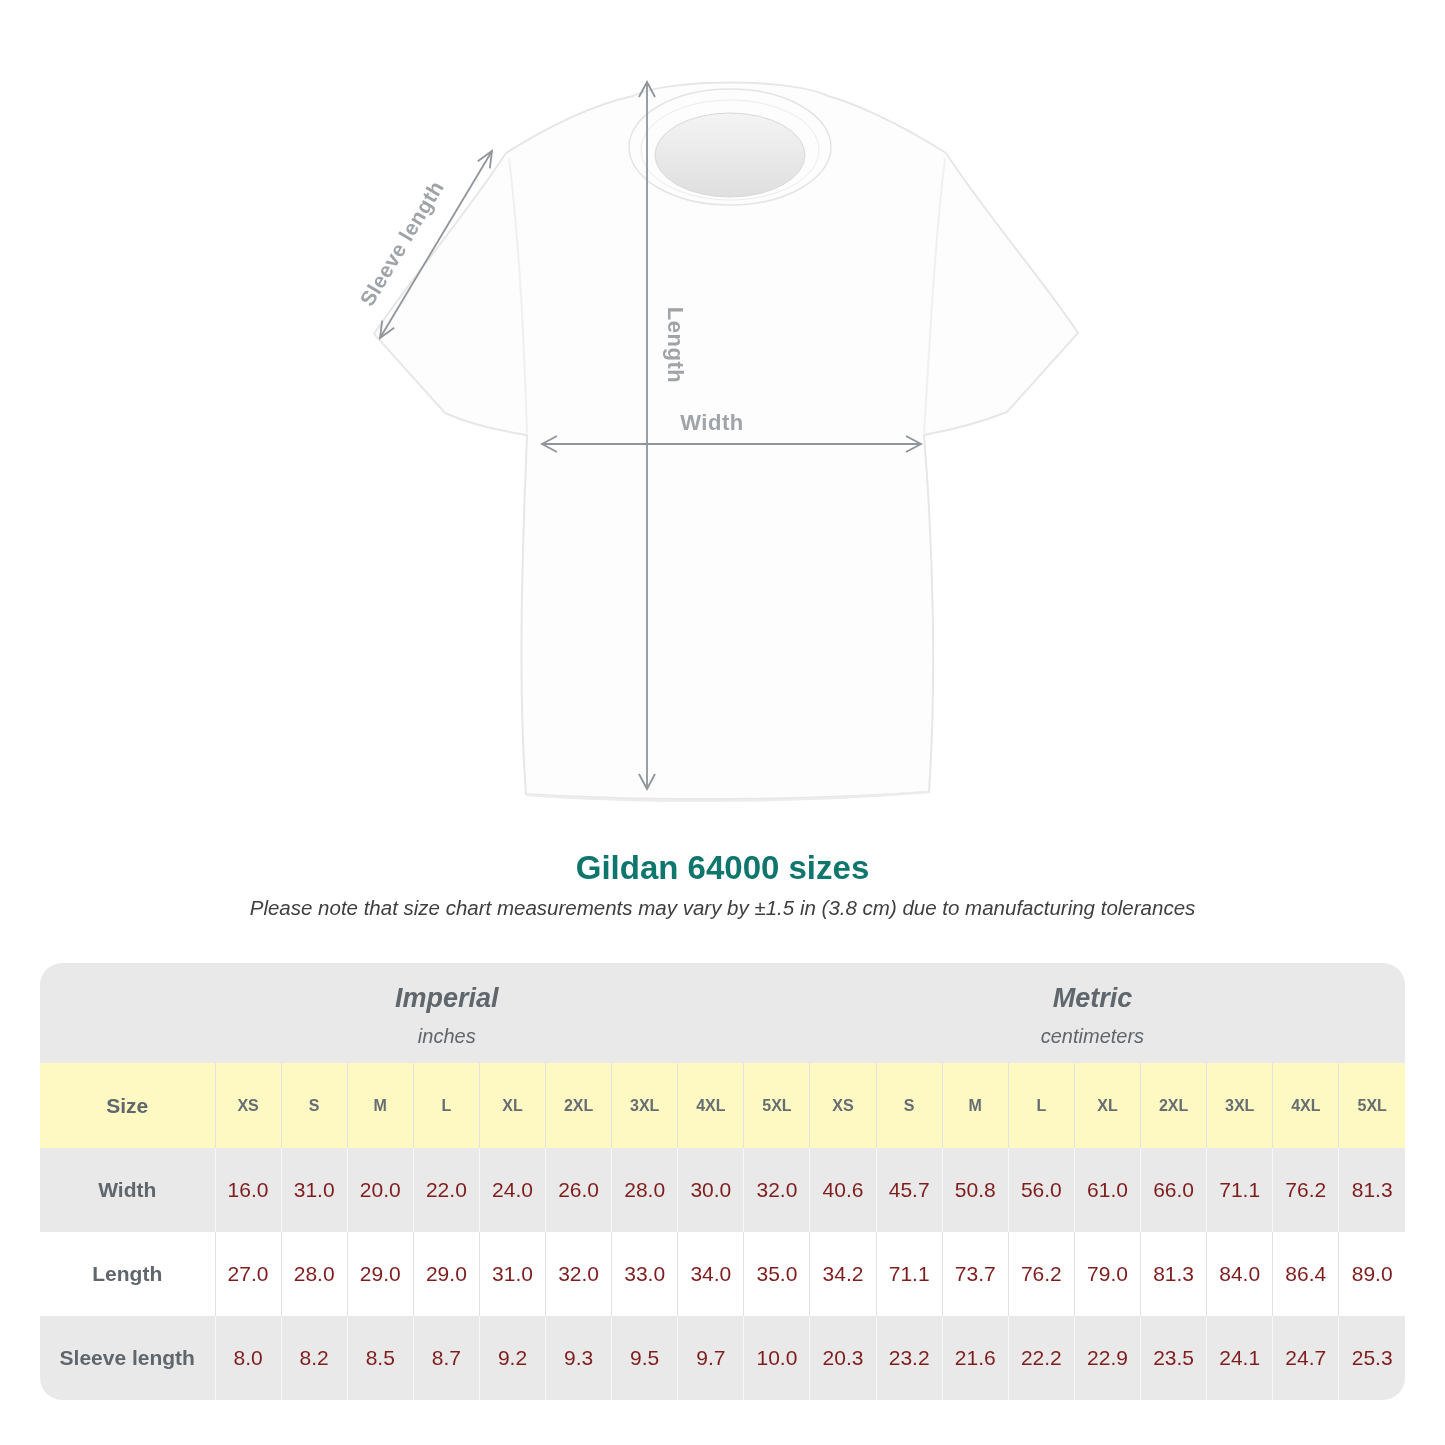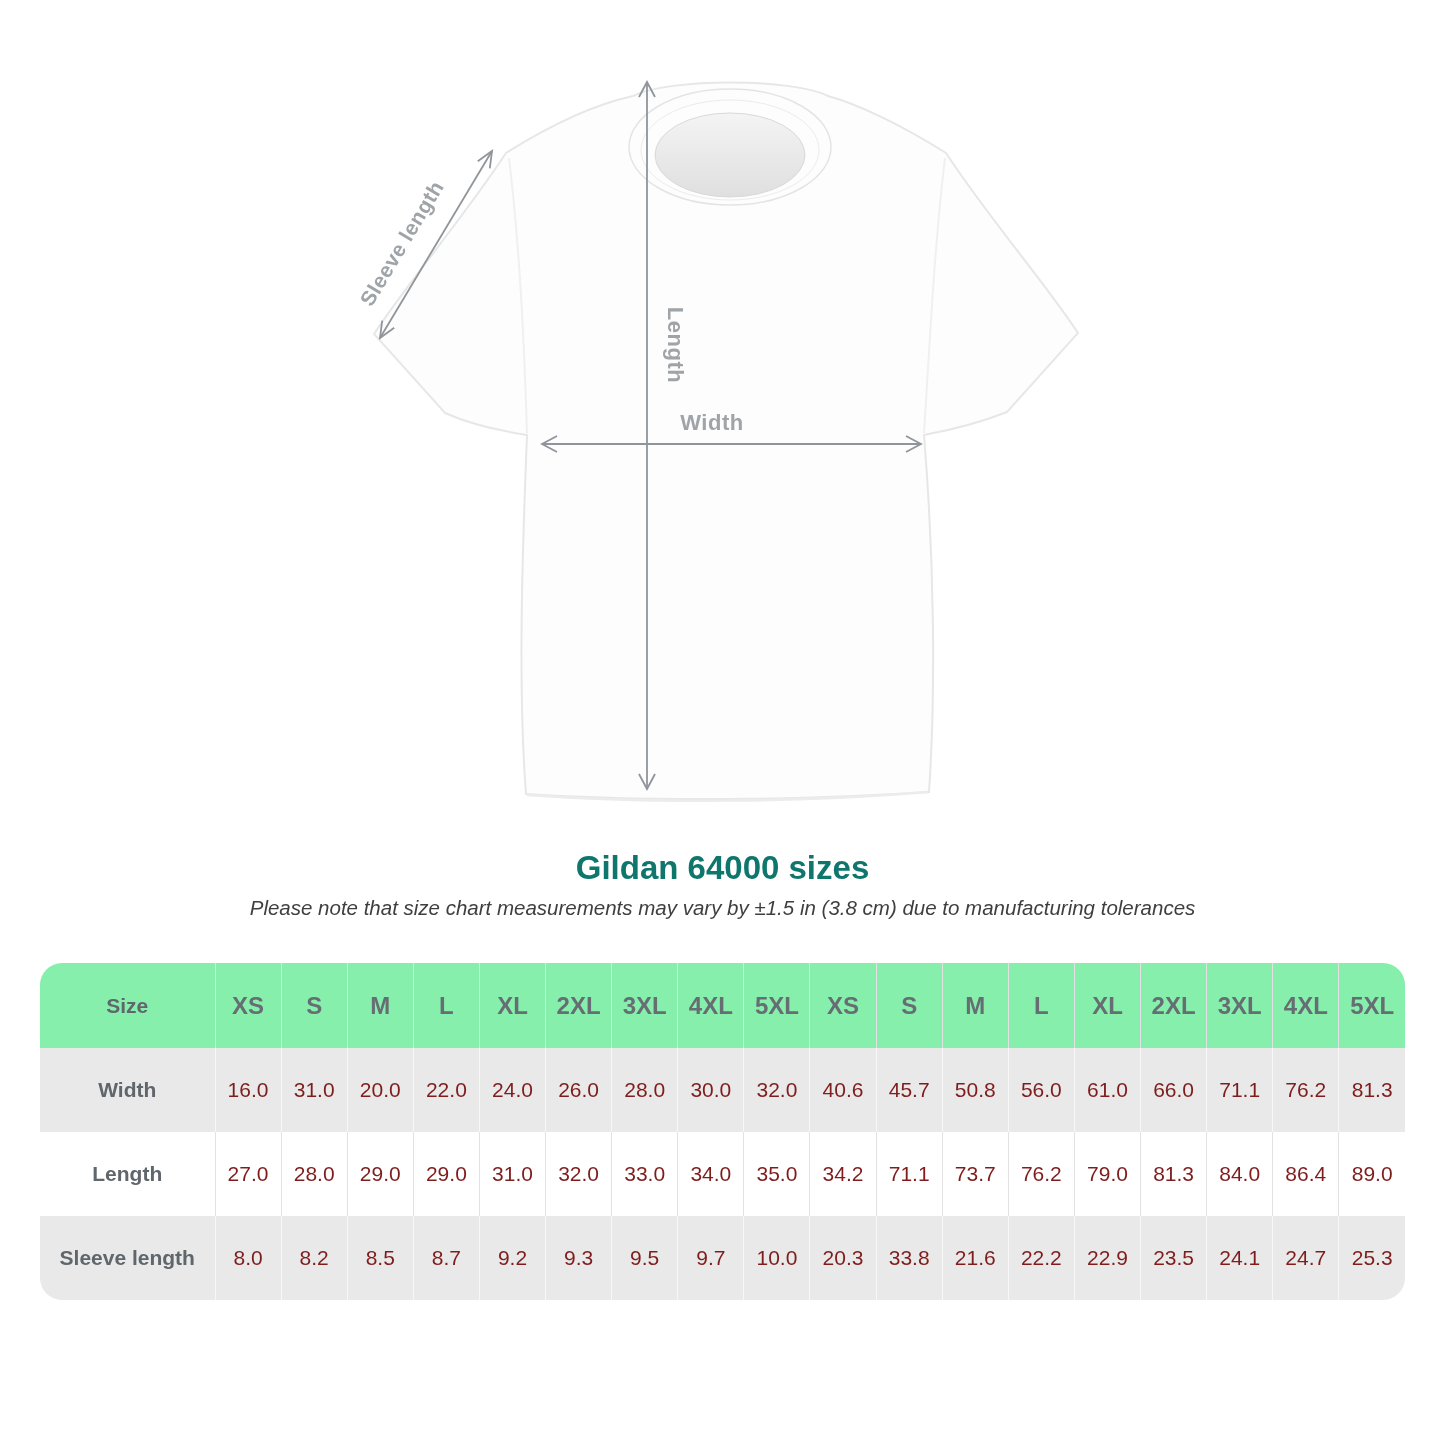--- a/index.html
+++ b/index.html
@@ -19,22 +19,22 @@
   .unit{position:absolute;top:20px;transform:translateX(-50%);text-align:center;}
   .unit-imperial{left:29.8%;}
   .unit-metric{left:77.1%;}
   .unit-title{font-size:27px;font-weight:bold;font-style:italic;color:#5f666c;}
   .unit-sub{font-size:20px;font-style:italic;color:#5f666c;margin-top:11px;}
   table.sizes{width:100%;border-collapse:collapse;table-layout:fixed;}
   table.sizes col.label-col{width:175px;}
   table.sizes th,table.sizes td{text-align:center;vertical-align:middle;
       border-left:1px solid #e2e2e2;padding:0;}
   table.sizes tr > :first-child{border-left:none;}
-  thead tr.size-row{height:85px;background:#86efac;}
-  thead tr.size-row th{font-size:24px;font-weight:bold;color:#666d73;}
+  thead tr.size-row{height:85px;background:#fef9c3;}
+  thead tr.size-row th{font-size:16px;font-weight:bold;color:#666d73;}
   thead tr.size-row th.rowlabel{font-size:21px;color:#5f666c;}
   tbody tr{height:84px;background:#ffffff;}
   tbody tr.alt{background:#e9e9e9;}
   tbody tr.alt th,tbody tr.alt td{border-left-color:#f7f7f7;}
   tbody th.rowlabel{font-size:21px;font-weight:bold;color:#5f666c;}
   tbody td{font-size:21px;font-weight:normal;color:#7f1d1d;}
 </style>
 </head>
 <body>
 
@@ -95,20 +95,30 @@
 
     <text x="408" y="247" transform="rotate(-59 408 247)" text-anchor="middle" font-size="21">Sleeve length</text>
     <text x="668" y="345" transform="rotate(90 668 345)" text-anchor="middle" font-size="22">Length</text>
     <text x="712" y="430" text-anchor="middle" font-size="22">Width</text>
   </svg>
 
   <div class="page-title">Gildan 64000 sizes</div>
   <div class="page-note">Please note that size chart measurements may vary by ±1.5 in (3.8 cm) due to manufacturing tolerances</div>
 
   <div class="size-table">
+    <div class="units-band">
+      <div class="unit unit-imperial">
+        <div class="unit-title">Imperial</div>
+        <div class="unit-sub">inches</div>
+      </div>
+      <div class="unit unit-metric">
+        <div class="unit-title">Metric</div>
+        <div class="unit-sub">centimeters</div>
+      </div>
+    </div>
     <table class="sizes">
       <colgroup>
         <col class="label-col">
           <col>
           <col>
           <col>
           <col>
           <col>
           <col>
           <col>
@@ -195,21 +205,21 @@
             <td>8.0</td>
             <td>8.2</td>
             <td>8.5</td>
             <td>8.7</td>
             <td>9.2</td>
             <td>9.3</td>
             <td>9.5</td>
             <td>9.7</td>
             <td>10.0</td>
             <td>20.3</td>
-            <td>33.8</td>
+            <td>23.2</td>
             <td>21.6</td>
             <td>22.2</td>
             <td>22.9</td>
             <td>23.5</td>
             <td>24.1</td>
             <td>24.7</td>
             <td>25.3</td>
           </tr>
         </tbody>
     </table>

